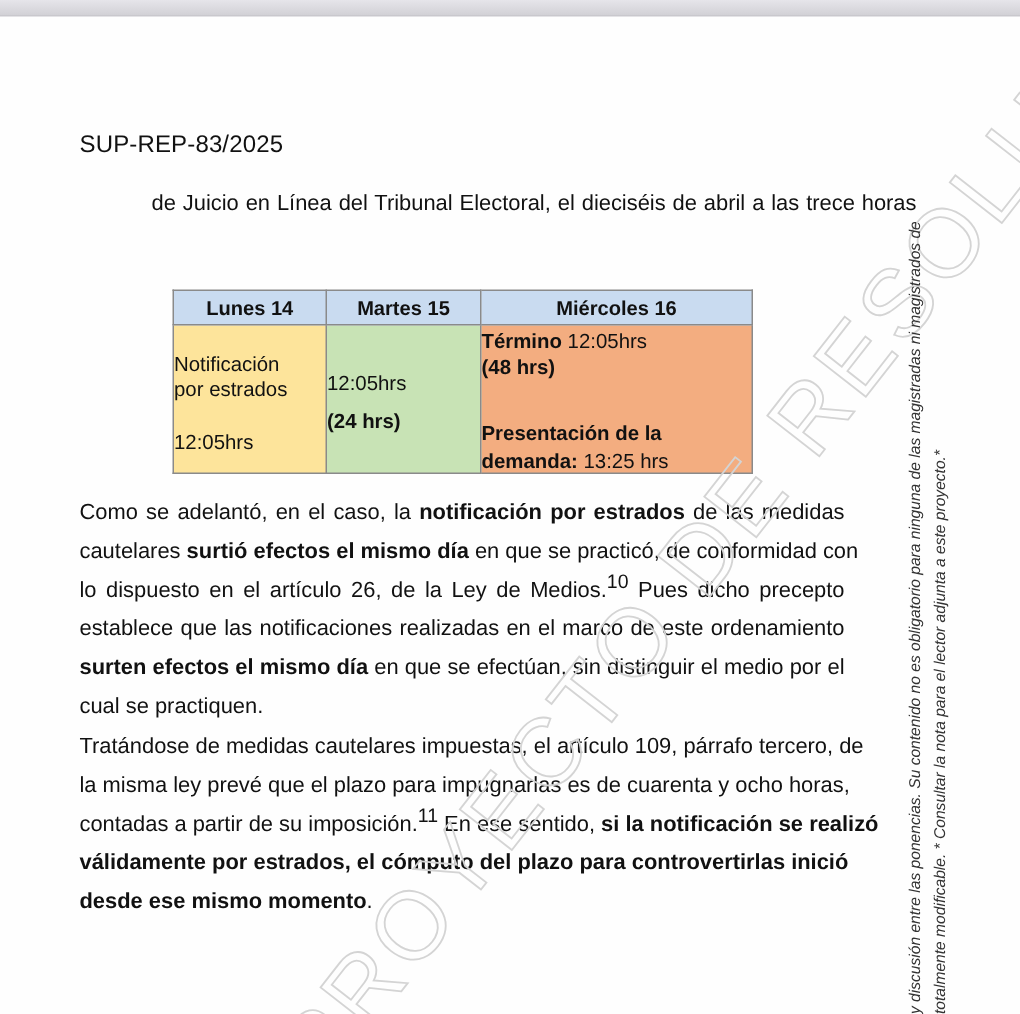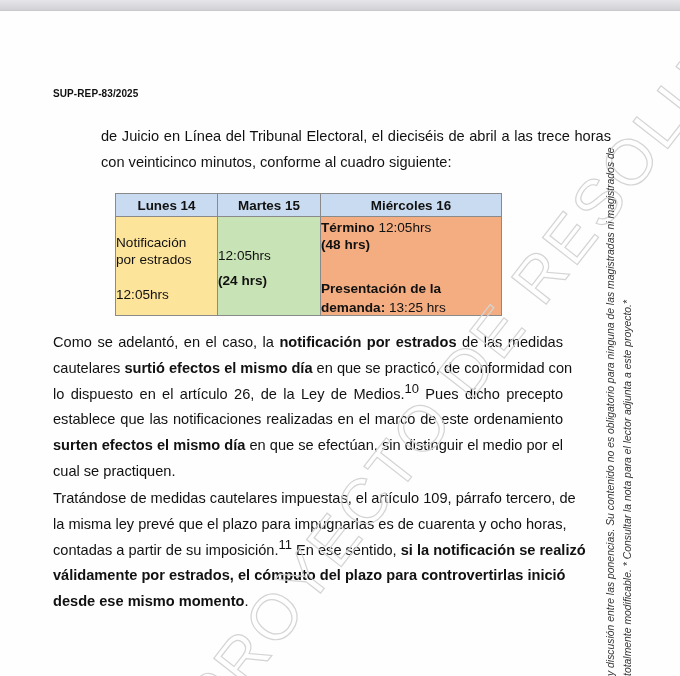--- a/index.html
+++ b/index.html
@@ -9,21 +9,21 @@
       font-family: "Liberation Sans", sans-serif;
       color: #111;
     }
     .topbar {
       position: absolute; left: 0; top: 0; width: 680px; height: 10px;
       background: linear-gradient(#e6e5ea, #d2d1d6);
       border-bottom: 1px solid #c9c8cd;
     }
     .case-id {
       position: absolute; left: 53px; top: 88px;
-      font-weight: bold; font-size: 10px; letter-spacing: 0.1px;
+      font-weight: normal; font-size: 16px; letter-spacing: 0.1px;
     }
     .para {
       position: absolute; left: 53px; width: 510px;
       font-size: 14.6px; line-height: 25.8px;
       text-align: justify; text-align-last: left;
     }
     .para .line { display: block; text-align: justify; text-align-last: justify; white-space: nowrap; }
     .para .line.last { text-align-last: left; }
     .p1 { top: 124px; margin-left: 48px; }
     .p2 { top: 330px; }
@@ -66,21 +66,20 @@
   </style>
 </head>
 <body>
 
 <div class="topbar"></div>
 
 <div class="case-id">SUP-REP-83/2025</div>
 
 <div class="para p1">
   <span class="line">de Juicio en Línea del Tribunal Electoral, el dieciséis de abril a las trece horas</span>
-  <span class="line last">con veinticinco minutos, conforme al cuadro siguiente:</span>
 </div>
 
 <table class="schedule">
   <tbody>
       <tr>
     <th class="c1">Lunes 14</th>
     <th class="c2">Martes 15</th>
     <th class="c3">Miércoles 16</th>
   </tr>
   <tr>

